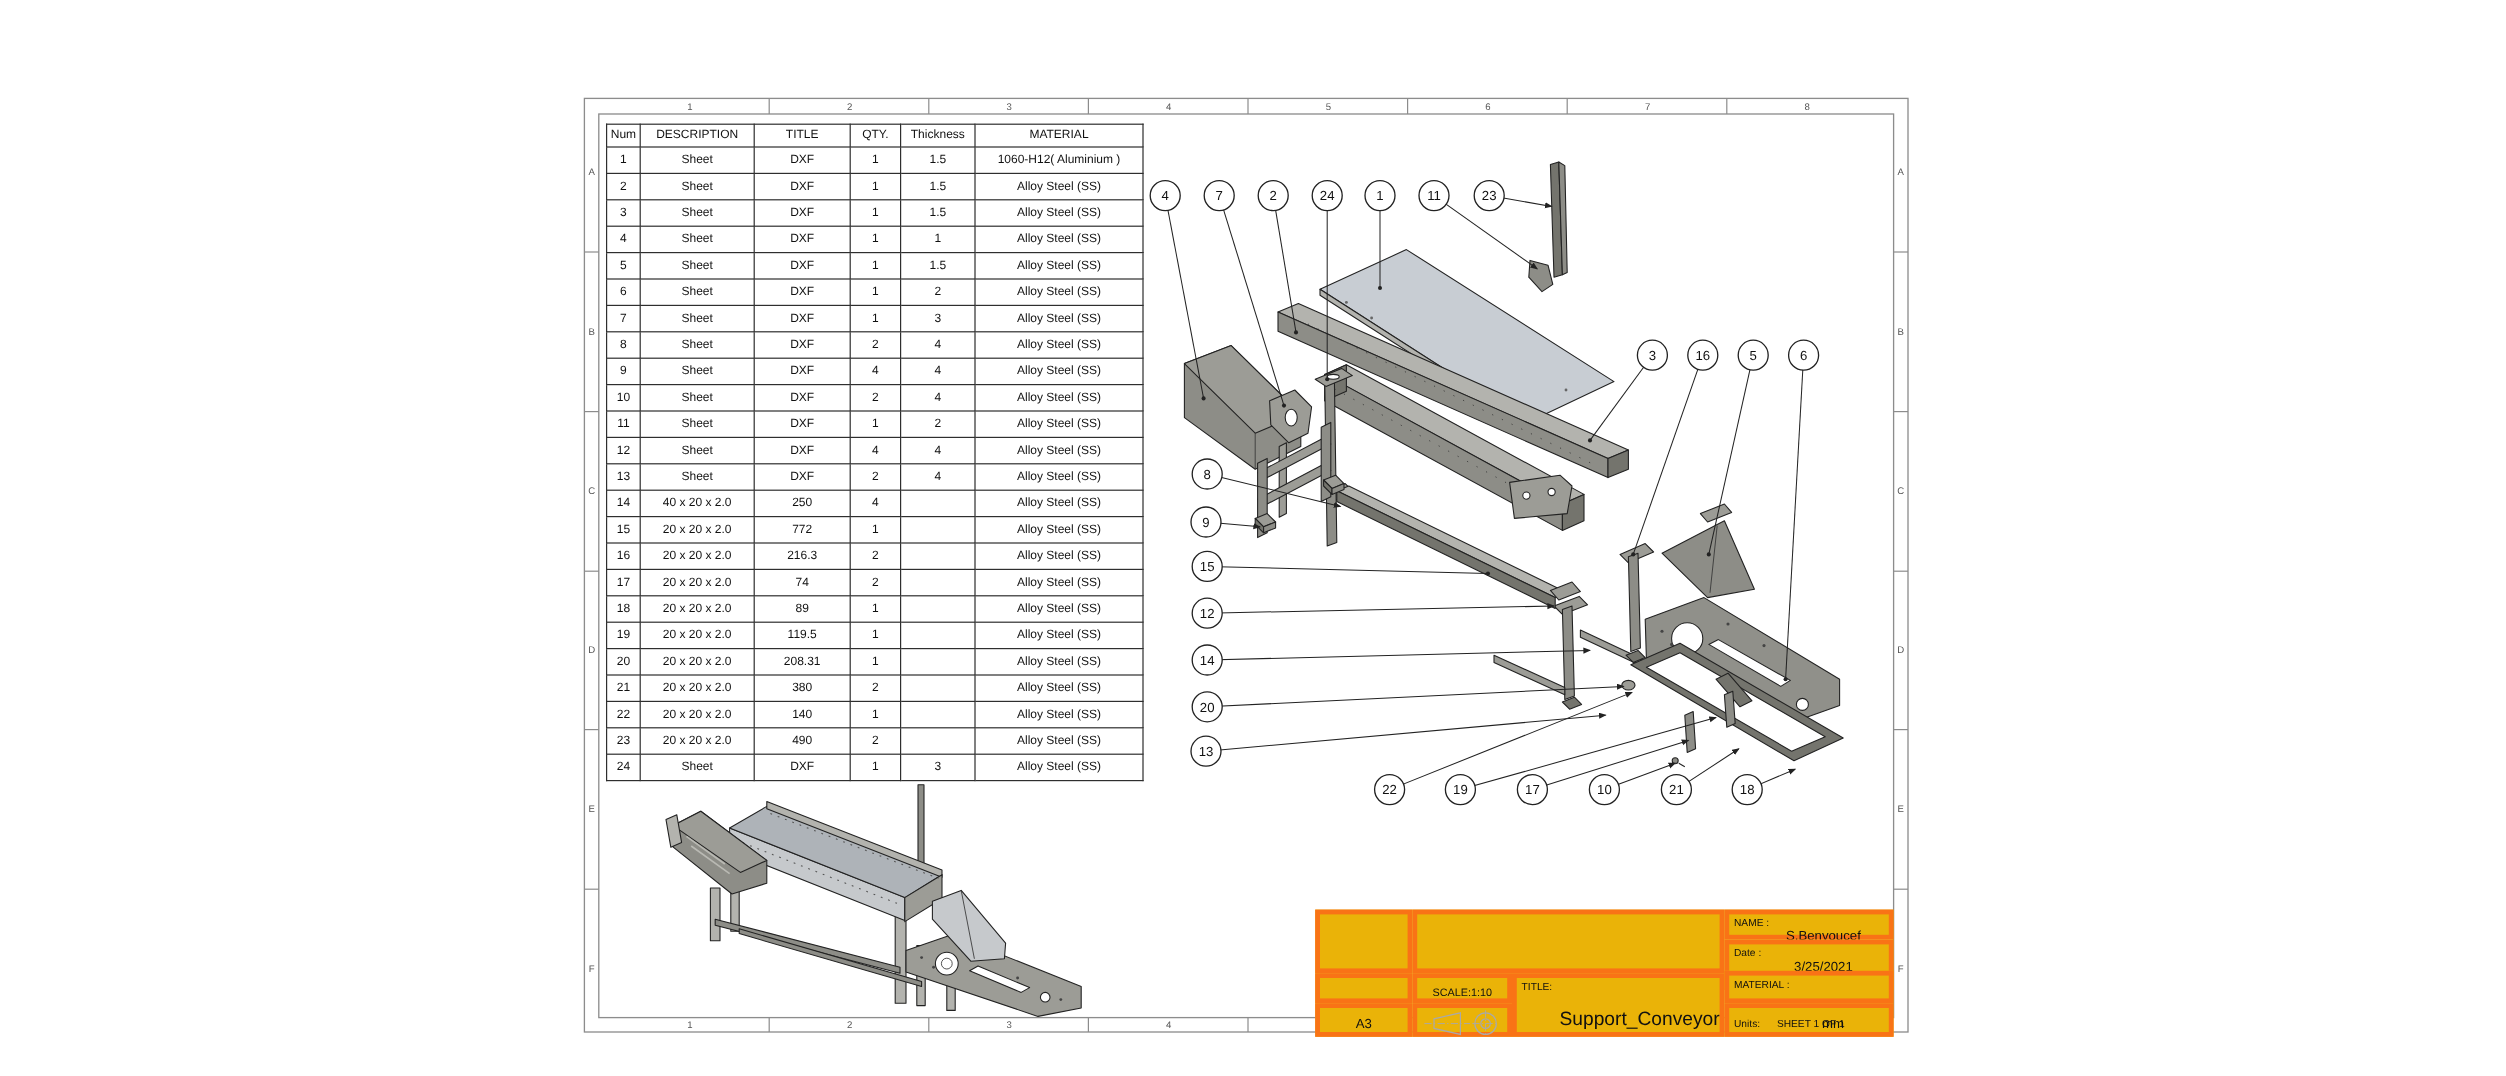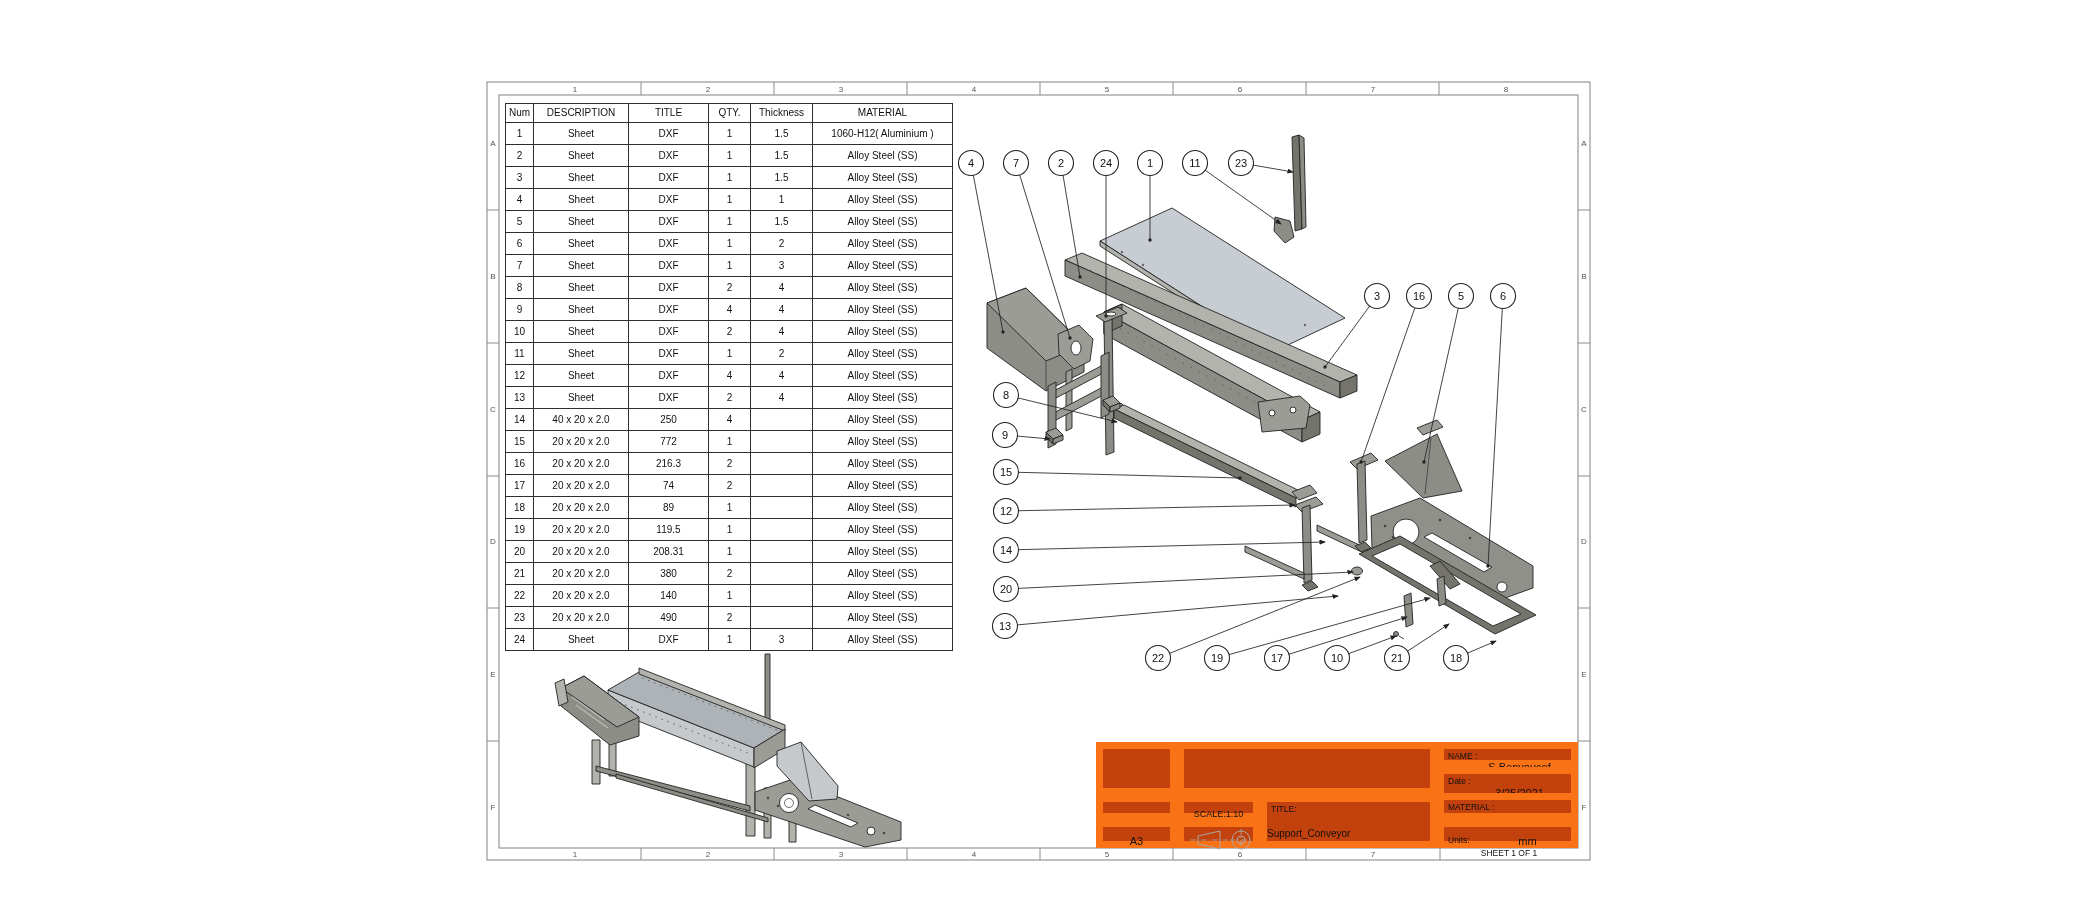--- a/index.html
+++ b/index.html
@@ -26,21 +26,21 @@
 
   
   .bom{position:absolute;left:505px;top:103px;}
   .bom table{border-collapse:collapse;table-layout:fixed;width:447px;}
   .bom th,.bom td{border:1px solid #2e2e2e;font-size:10px;font-weight:normal;
        text-align:center;padding:0;white-space:nowrap;overflow:hidden;line-height:1;}
   .bom th{height:18px;margin-top:12px;} .bom td{height:21px;}
 
   
   .tb{position:absolute;left:1096px;top:742px;width:482px;height:106px;font-size:9px;}
-  .cell{position:absolute;border:7px solid #f97316;box-sizing:border-box;background:#c2410c;}
+  .cell{position:absolute;border:4px solid #f97316;box-sizing:border-box;background:#eab308;margin-top:16px;}
   .cl{position:absolute;left:4px;top:2px;font-size:8.5px;}
   .cv{position:absolute;font-size:11px;}
   .sheetlabel{position:absolute;left:1440px;top:847px;width:138px;height:13px;
        text-align:center;font-size:8.5px;line-height:13px;}
 </style>
 </head>
 <body>
 
 <div class="page">
 
@@ -675,21 +675,21 @@
         <polygon points="14,9 14,17 36,22 36,4" fill="none" stroke="#a9a9a9" stroke-width="1"></polygon>
         <line x1="6" y1="13" x2="44" y2="13" stroke="#a9a9a9" stroke-width="0.8" stroke-dasharray="6 2 1 2"></line>
         <circle cx="57" cy="13" r="9" fill="none" stroke="#a9a9a9" stroke-width="1"></circle>
         <circle cx="57" cy="13" r="4" fill="none" stroke="#a9a9a9" stroke-width="1"></circle>
         <line x1="46" y1="13" x2="68" y2="13" stroke="#a9a9a9" stroke-width="0.8" stroke-dasharray="6 2 1 2"></line>
         <line x1="57" y1="2" x2="57" y2="24" stroke="#a9a9a9" stroke-width="0.8" stroke-dasharray="6 2 1 2"></line>
       </svg>
     </div>
     <div class="cell" style="left:164px;top:53px;width:177px;height:53px">
       <span class="cl">TITLE:</span>
-      <span class="cv" style="left:0;right:0;top:26px;text-align:left;font-size:10px">Support_Conveyor</span>
+      <span class="cv" style="left:0;right:0;top:26px;text-align:right;font-size:16px">Support_Conveyor</span>
     </div>
     <div class="cell" style="left:341px;top:0;width:141px;height:25px">
       <span class="cl">NAME :</span>
       <span class="cv" style="left:30px;right:6px;top:12px;text-align:center">S.Benyoucef</span>
     </div>
     <div class="cell" style="left:341px;top:25px;width:141px;height:42px">
       <span class="cl">Date :</span>
       <span class="cv" style="left:30px;right:6px;top:13px;text-align:center">3/25/2021</span>
     </div>
     <div class="cell" style="left:341px;top:51px;width:141px;height:27px">

